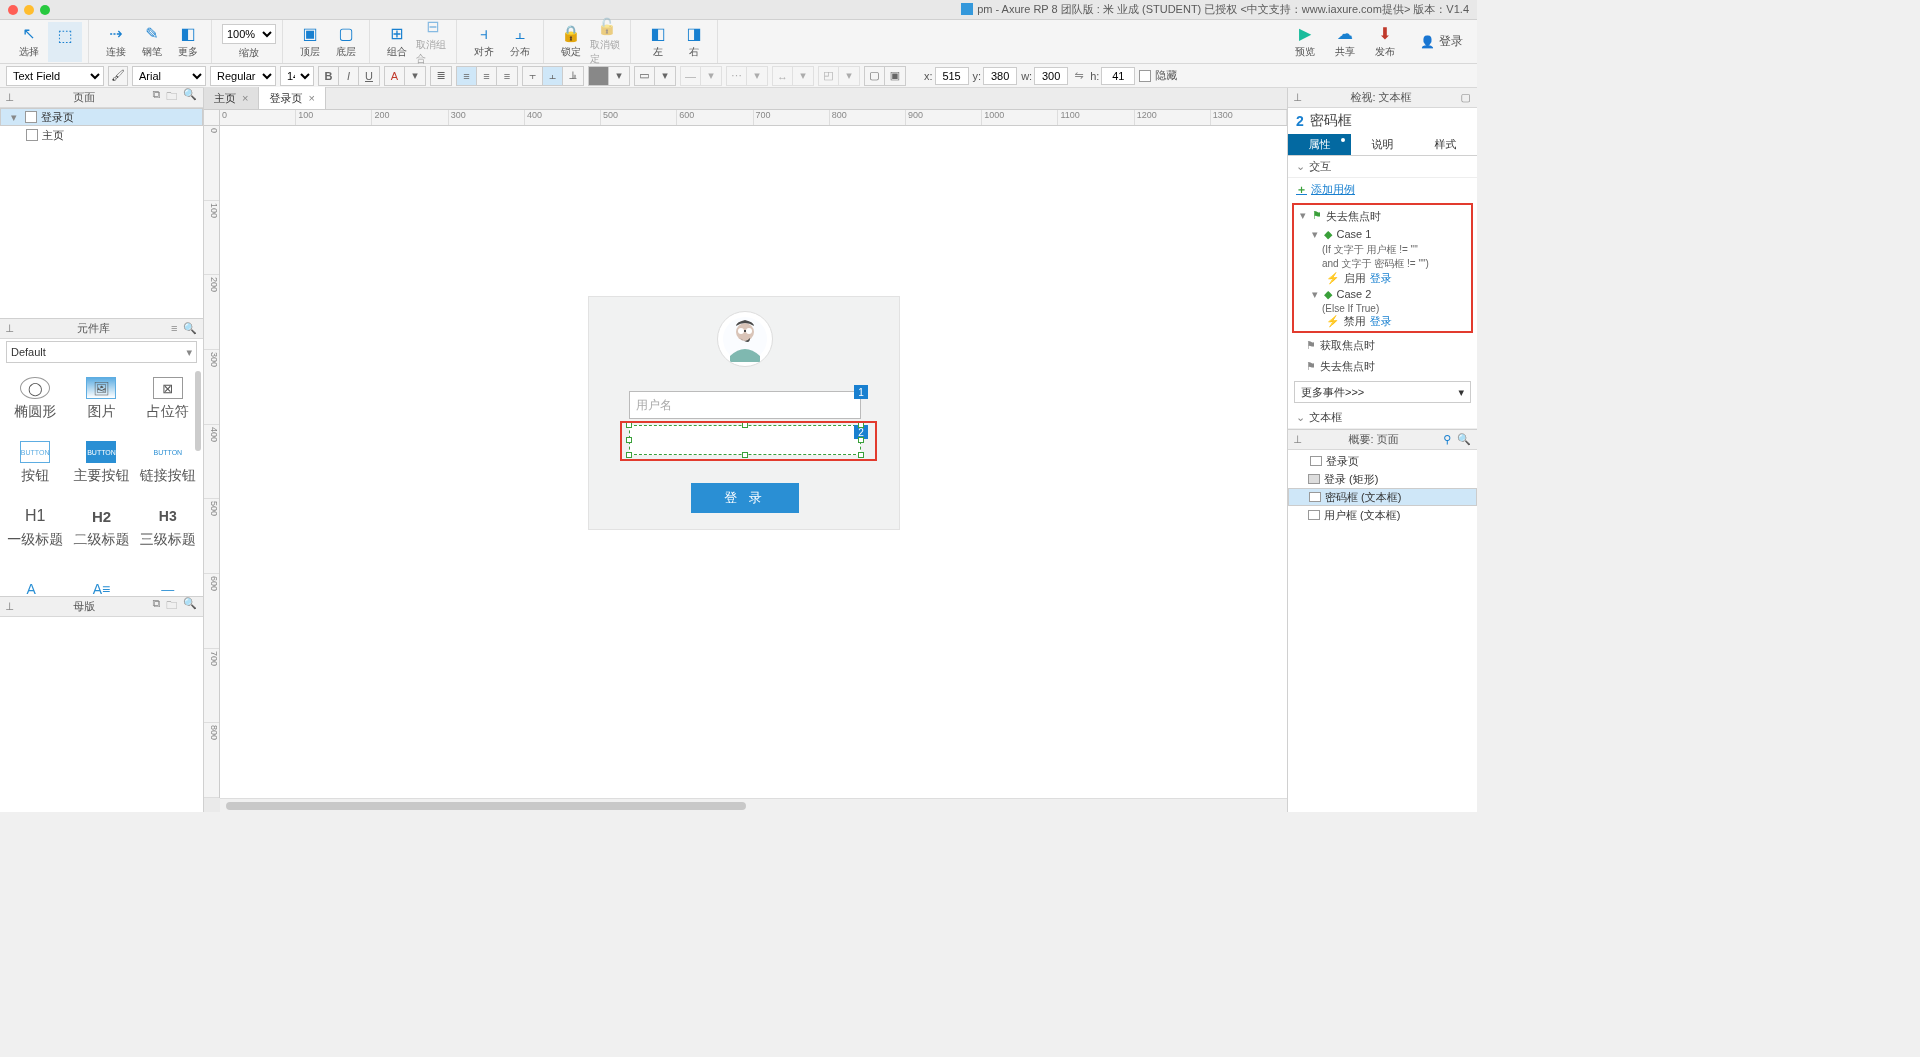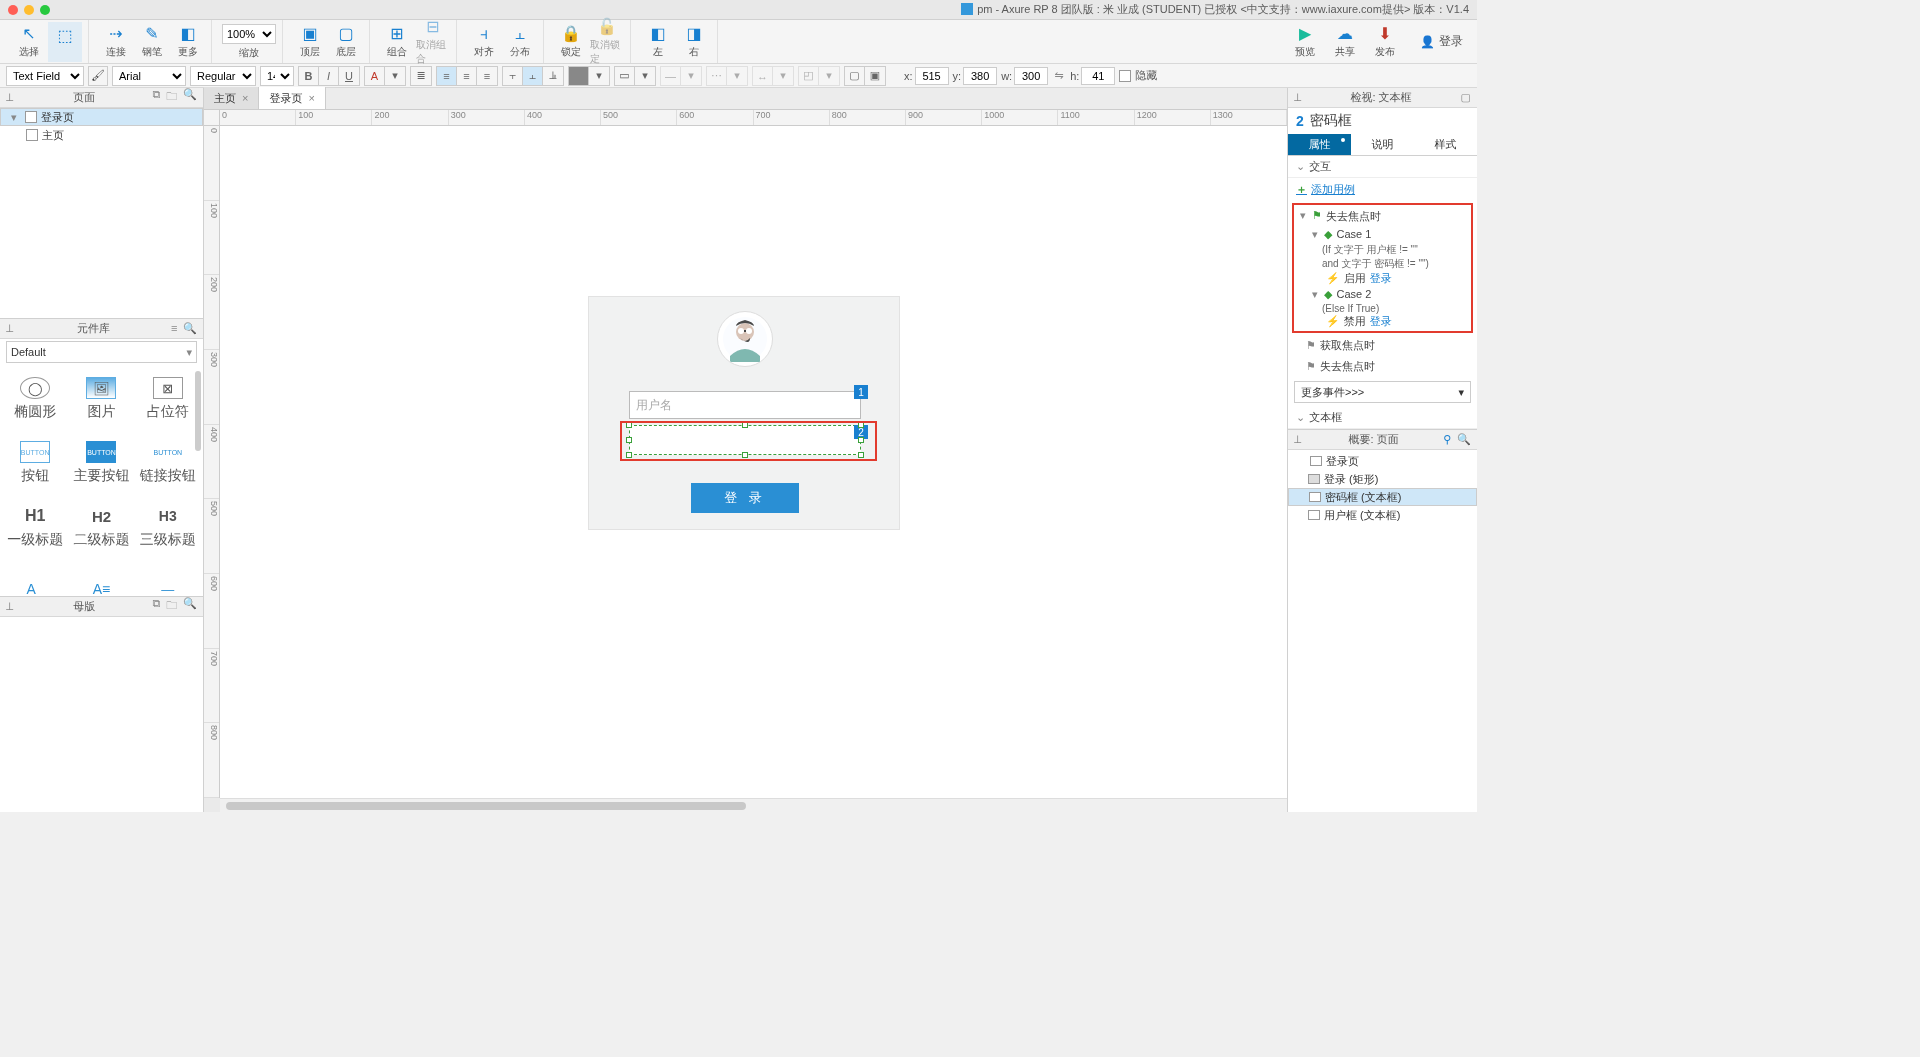--- a/index.html
+++ b/index.html
@@ -239,21 +239,21 @@
         <div class="lbl">发布</div>
       </div>
     <div class="login-bar">
         <span>👤</span>
         <span>登录</span>
       </div>
   </div>
 </div>
 
 <div class="toolbar2">
-  <select class="sel" style="width:78px;"><option>Text Field</option></select>
+  <select class="sel" style="width:98px;"><option>Text Field</option></select>
   <div class="b" style="width:20px;height:20px;border:1px solid #ccc;display:flex;align-items:center;justify-content:center;">🖌</div>
   <select class="sel" style="width:74px;"><option>Arial</option></select>
   <select class="sel" style="width:66px;"><option>Regular</option></select>
   <select class="sel" style="width:34px;"><option>14</option></select>
   <div class="seg">
     <div class="b">
         <b>B</b>
       </div>
     <div class="b">
         <i>I</i>
@@ -386,21 +386,21 @@
             </div>
             <div class="wcell">
               <div class="wico" style="background:#2a8fd4;color:#fff;border-color:#2a8fd4;font-size:7px;">BUTTON</div>
               <div class="wlbl">主要按钮</div>
             </div>
             <div class="wcell">
               <div class="wico" style="border:none;color:#2a8fd4;font-size:7px;">BUTTON</div>
               <div class="wlbl">链接按钮</div>
             </div>
             <div class="wcell">
-              <div class="wico" style="border:none;font-size:16px;font-weight:bold;">H1</div>
+              <div class="wico" style="border:none;font-size:16px;font-weight:normal;">H1</div>
               <div class="wlbl">一级标题</div>
             </div>
             <div class="wcell">
               <div class="wico" style="border:none;font-size:15px;font-weight:bold;">H2</div>
               <div class="wlbl">二级标题</div>
             </div>
             <div class="wcell">
               <div class="wico" style="border:none;font-size:14px;font-weight:bold;">H3</div>
               <div class="wlbl">三级标题</div>
             </div>

